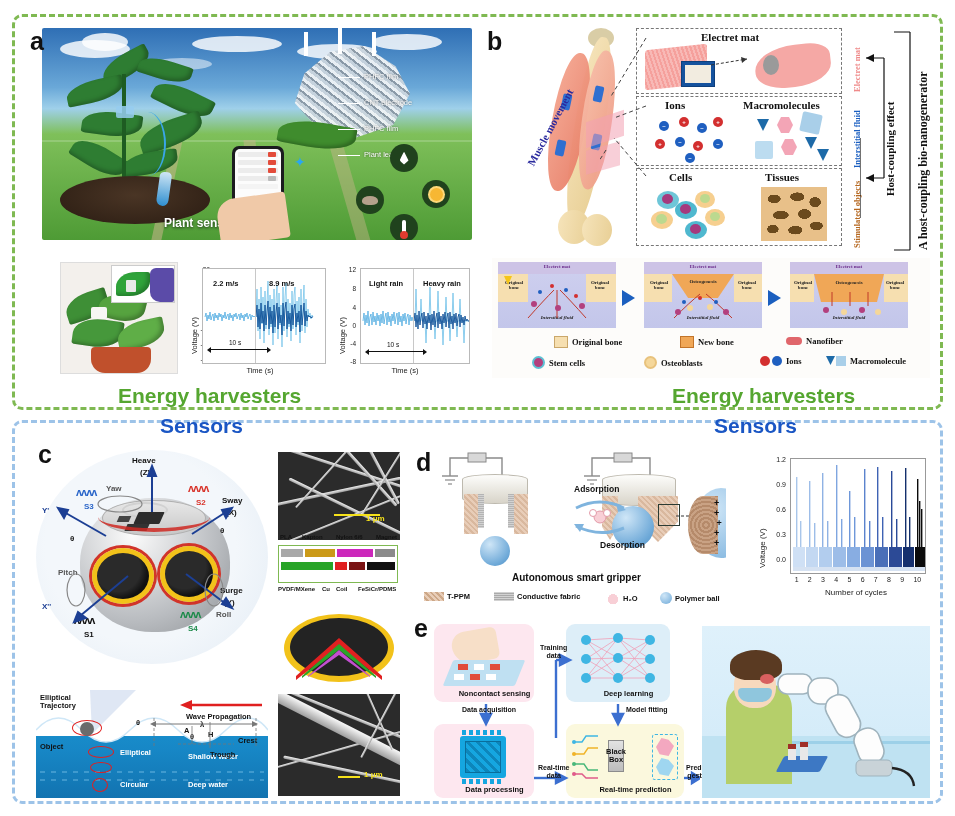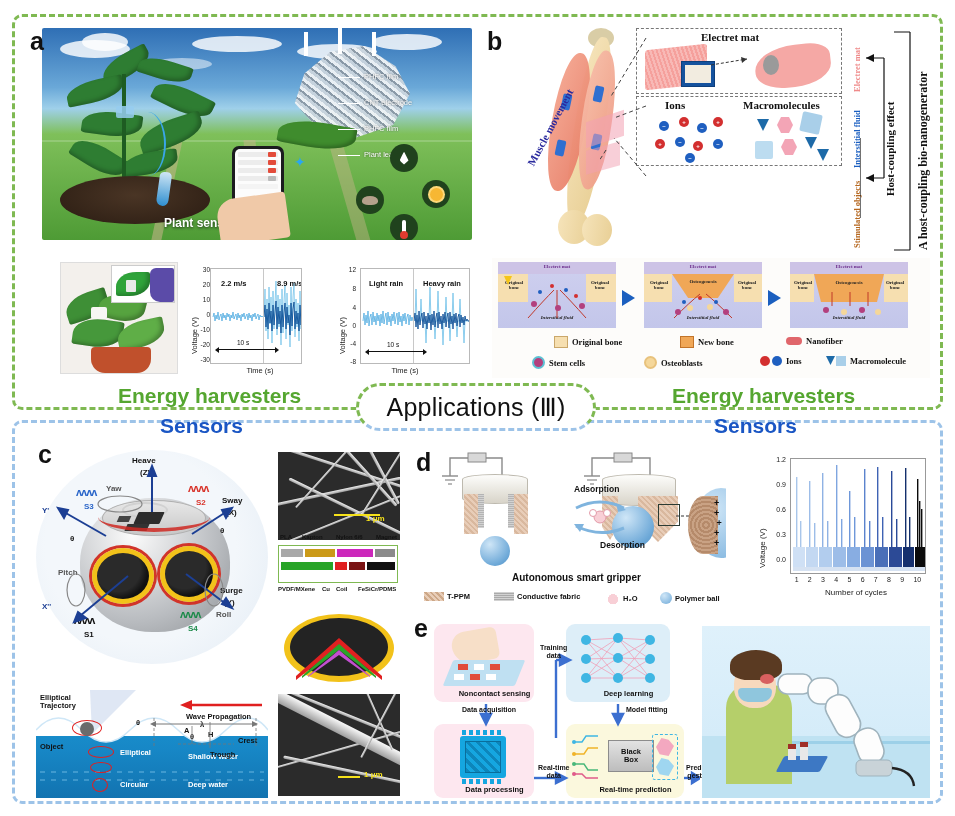--- a/index.html
+++ b/index.html
@@ -250,21 +250,21 @@
   <div class="chart" style="left:186px; top:262px; width:148px; height:116px;">
     <div class="ylab" style="left:4px; top:92px;">Voltage (V)</div>
     <div class="tick" style="left:6px; top:4px; width:18px;">30</div>
     <div class="tick" style="left:6px; top:19px; width:18px;">20</div>
     <div class="tick" style="left:6px; top:34px; width:18px;">10</div>
     <div class="tick" style="left:6px; top:49px; width:18px;">0</div>
     <div class="tick" style="left:6px; top:64px; width:18px;">-10</div>
     <div class="tick" style="left:6px; top:79px; width:18px;">-20</div>
     <div class="tick" style="left:6px; top:94px; width:18px;">-30</div>
 
-    <div class="plot" style="left:24px; top:6px; width:92px; height:96px;">
+    <div class="plot" style="left:16px; top:6px; width:124px; height:96px;">
       <div class="divider" style="left:52px;"></div>
       <svg width="112" height="96" viewBox="0 0 112 96" preserveAspectRatio="none">
         <g stroke="#3aa0dc" stroke-width="0.7" fill="none">
           <path d="M2 48 L3 44 L4 52 L5 46 L6 50 L7 43 L8 51 L9 47 L10 45 L11 52 L12 44 L13 49 L14 46 L15 51 L16 44 L17 48 L18 45 L19 52 L20 46 L21 49 L22 43 L23 50 L24 47 L25 45 L26 51 L27 44 L28 49 L29 46 L30 52 L31 45 L32 48 L33 44 L34 50 L35 47 L36 45 L37 51 L38 44 L39 49 L40 46 L41 52 L42 45 L43 48 L44 44 L45 50 L46 47 L47 45 L48 51 L49 46 L50 48 L51 47 L52 48"></path>
         </g>
         <g stroke="#6fc0e8" stroke-width="0.75" fill="none">
           <path d="M53 48 L54 20 L55 62 L56 30 L57 70 L58 18 L59 55 L60 28 L61 74 L62 22 L63 60 L64 34 L65 12 L66 66 L67 26 L68 58 L69 30 L70 76 L71 20 L72 64 L73 32 L74 16 L75 70 L76 24 L77 56 L78 36 L79 78 L80 18 L81 62 L82 28 L83 14 L84 68 L85 30 L86 58 L87 34 L88 72 L89 22 L90 60 L91 26 L92 18 L93 66 L94 32 L95 56 L96 28 L97 74 L98 20 L99 62 L100 36 L101 16 L102 64 L103 30 L104 58 L105 40 L106 48 L107 44 L108 50 L109 46 L110 48"></path>
         </g>
         <g stroke="#0d4f96" stroke-width="0.9" fill="none">
           <path d="M53 48 L54 36 L55 58 L56 40 L57 60 L58 34 L59 54 L60 42 L61 62 L62 36 L63 56 L64 44 L65 32 L66 60 L67 38 L68 55 L69 42 L70 64 L71 36 L72 58 L73 44 L74 34 L75 60 L76 38 L77 54 L78 46 L79 66 L80 34 L81 57 L82 40 L83 33 L84 60 L85 42 L86 55 L87 44 L88 62 L89 36 L90 56 L91 40 L92 35 L93 58 L94 44 L95 53 L96 42 L97 63 L98 36 L99 56 L100 46 L101 34 L102 57 L103 42 L104 52 L105 46 L106 48 L107 47 L108 49 L109 48 L110 48"></path>
@@ -354,20 +354,52 @@
     <div class="ion" style="left:48px; top:56px; width:10px; height:10px; background:#1f5fc0;">–</div>
     <div class="macro" style="left:120px; top:22px; width:12px; height:12px; background:#1d6aa8; clip-path:polygon(0 0,100% 0,50% 100%);"></div>
     <div class="macro" style="left:140px; top:20px; width:16px; height:16px; background:#f3a5b6; clip-path:polygon(25% 0,75% 0,100% 50%,75% 100%,25% 100%,0 50%);"></div>
     <div class="macro" style="left:164px; top:16px; width:20px; height:20px; background:#a9cfe9; transform:rotate(12deg); border-radius:2px;"></div>
     <div class="macro" style="left:118px; top:44px; width:18px; height:18px; background:#bcdcf0; border-radius:2px;"></div>
     <div class="macro" style="left:144px; top:42px; width:16px; height:16px; background:#f3a5b6; clip-path:polygon(25% 0,75% 0,100% 50%,75% 100%,25% 100%,0 50%);"></div>
     <div class="macro" style="left:168px; top:40px; width:12px; height:12px; background:#1d6aa8; clip-path:polygon(0 0,100% 0,50% 100%);"></div>
     <div class="macro" style="left:180px; top:52px; width:12px; height:12px; background:#1d6aa8; clip-path:polygon(0 0,100% 0,50% 100%);"></div>
   </div>
 
+  <div class="b-box" style="left:636px; top:168px; width:206px; height:78px;">
+    <div class="b-title" style="left:32px; top:2px;">Cells</div>
+    <div class="b-title" style="left:128px; top:2px;">Tissues</div>
+    <div class="cellshape" style="left:20px; top:22px; width:22px; height:18px; background:#6ec6d8;">
+        <div style="position:absolute;left:5px;top:3px;width:11px;height:10px;background:#a53a7e;border-radius:50%;"></div>
+      </div>
+    <div class="cellshape" style="left:38px; top:32px; width:22px; height:18px; background:#4fb8cf;">
+        <div style="position:absolute;left:5px;top:3px;width:11px;height:10px;background:#a53a7e;border-radius:50%;"></div>
+      </div>
+    <div class="cellshape" style="left:14px; top:42px; width:22px; height:18px; background:#f6cf8f;">
+        <div style="position:absolute;left:5px;top:3px;width:11px;height:10px;background:#bcd98f;border-radius:50%;"></div>
+      </div>
+    <div class="cellshape" style="left:58px; top:22px; width:20px; height:17px; background:#f6cf8f;">
+        <div style="position:absolute;left:5px;top:3px;width:10px;height:9px;background:#bcd98f;border-radius:50%;"></div>
+      </div>
+    <div class="cellshape" style="left:68px; top:40px; width:20px; height:17px; background:#f6cf8f;">
+        <div style="position:absolute;left:5px;top:3px;width:10px;height:9px;background:#bcd98f;border-radius:50%;"></div>
+      </div>
+    <div class="cellshape" style="left:48px; top:52px; width:22px; height:18px; background:#4fb8cf;">
+        <div style="position:absolute;left:5px;top:3px;width:11px;height:10px;background:#a53a7e;border-radius:50%;"></div>
+      </div>
+    <div style="position:absolute; left:124px; top:18px; width:66px; height:54px; background:
+        radial-gradient(ellipse 9px 6px at 20% 22%, #6b4a1d 70%, transparent 72%),
+        radial-gradient(ellipse 10px 6px at 55% 18%, #6b4a1d 70%, transparent 72%),
+        radial-gradient(ellipse 8px 7px at 82% 28%, #6b4a1d 70%, transparent 72%),
+        radial-gradient(ellipse 11px 6px at 30% 52%, #6b4a1d 70%, transparent 72%),
+        radial-gradient(ellipse 9px 7px at 66% 50%, #6b4a1d 70%, transparent 72%),
+        radial-gradient(ellipse 8px 6px at 18% 78%, #6b4a1d 70%, transparent 72%),
+        radial-gradient(ellipse 10px 6px at 52% 80%, #6b4a1d 70%, transparent 72%),
+        radial-gradient(ellipse 9px 6px at 84% 72%, #6b4a1d 70%, transparent 72%),
+        #e8c089;"></div>
+  </div>
 
   <svg style="position:absolute; left:600px; top:30px;" width="50" height="230">
     <line x1="46" y1="8" x2="10" y2="68" stroke="#444" stroke-width="1" stroke-dasharray="4,3"></line>
     <line x1="46" y1="76" x2="14" y2="88" stroke="#444" stroke-width="1" stroke-dasharray="4,3"></line>
     <line x1="46" y1="146" x2="14" y2="108" stroke="#444" stroke-width="1" stroke-dasharray="4,3"></line>
     <line x1="6" y1="120" x2="-60" y2="224" stroke="#444" stroke-width="1" stroke-dasharray="4,3"></line>
   </svg>
 
   <div class="vtext" style="left:852px; top:92px; font-size:8.5px; color:#ef8a8a;">Electret mat</div>
   <div class="vtext" style="left:852px; top:168px; font-size:8.5px; color:#1b5fc0;">Interstitial fluid</div>
@@ -492,23 +524,20 @@
         <span>Macromolecule</span>
       </div>
     </div>
   </div>
 
   <div class="band-label band-green" style="left:118px; top:384px;">Energy harvesters</div>
   <div class="band-label band-green" style="left:672px; top:384px;">Energy harvesters</div>
   <div class="band-label band-blue" style="left:160px; top:414px;">Sensors</div>
   <div class="band-label band-blue" style="left:714px; top:414px;">Sensors</div>
 
-  <div class="apps-capsule">
-    <span>Applications (Ⅲ)</span>
-  </div>
 
   <div class="plabel" style="left:38px; top:440px;">c</div>
 
   <div class="c-circle">
     <div class="ball" style="left:44px; top:48px; width:150px; height:134px;"></div>
     <div style="position:absolute; left:66px; top:50px; width:104px; height:36px; border-radius:50%; background:linear-gradient(#e8e8e8,#c7c7c7); border:1px solid #b0b0b0;"></div>
     <div style="position:absolute; left:86px; top:52px; width:46px; height:16px; border:2px solid #d1d1d1; border-radius:50%;"></div>
     <div style="position:absolute; left:100px; top:62px; width:26px; height:12px; background:#2c2c2c; border-radius:1px; transform:skewX(-24deg);"></div>
     <div style="position:absolute; left:82px; top:66px; width:12px; height:6px; background:#444; transform:skewX(-24deg);"></div>
     <div style="position:absolute; left:90px; top:74px; width:22px; height:7px; background:#333; transform:skewX(-24deg);"></div>
@@ -863,21 +892,21 @@
     <svg style="position:absolute; left:6px; top:10px;" width="34" height="46">
       <path d="M2 8 L10 8 L14 2 L26 2" stroke="#3fb6e3" stroke-width="1.4" fill="none"></path>
       <path d="M2 20 L12 20 L16 14 L26 14" stroke="#f0b429" stroke-width="1.4" fill="none"></path>
       <path d="M2 30 L12 30 L16 36 L26 36" stroke="#49b87a" stroke-width="1.4" fill="none"></path>
       <path d="M2 40 L10 40 L14 44 L26 44" stroke="#e05b8a" stroke-width="1.4" fill="none"></path>
       <circle cx="2" cy="8" r="2" fill="#3fb6e3"></circle>
         <circle cx="2" cy="20" r="2" fill="#f0b429"></circle>
       <circle cx="2" cy="30" r="2" fill="#49b87a"></circle>
         <circle cx="2" cy="40" r="2" fill="#e05b8a"></circle>
     </svg>
-    <div class="blackbox" style="left:42px; top:16px; width:46px; height:32px;">Black<br>Box</div>
+    <div class="blackbox" style="left:42px; top:16px; width:16px; height:32px;">Black<br>Box</div>
     <div style="position:absolute; left:86px; top:10px; width:26px; height:46px; border:1.2px dashed #3fb6e3; border-radius:3px;"></div>
     <div style="position:absolute; left:90px; top:14px; width:18px; height:18px; background:#f3a8c0; clip-path:polygon(30% 0,70% 10%,100% 45%,70% 100%,20% 90%,0 50%);"></div>
     <div style="position:absolute; left:90px; top:34px; width:18px; height:18px; background:#9fd6f0; clip-path:polygon(30% 0,70% 10%,100% 45%,70% 100%,20% 90%,0 50%);"></div>
     <div class="etitle">Real-time prediction</div>
   </div>
 
   <svg style="position:absolute; left:430px; top:620px;" width="270" height="185">
     <g stroke="#3c6fd0" stroke-width="2.4" fill="#3c6fd0">
       <line x1="56" y1="84" x2="56" y2="96"></line>
         <polygon points="56,104 51,94 61,94"></polygon>

